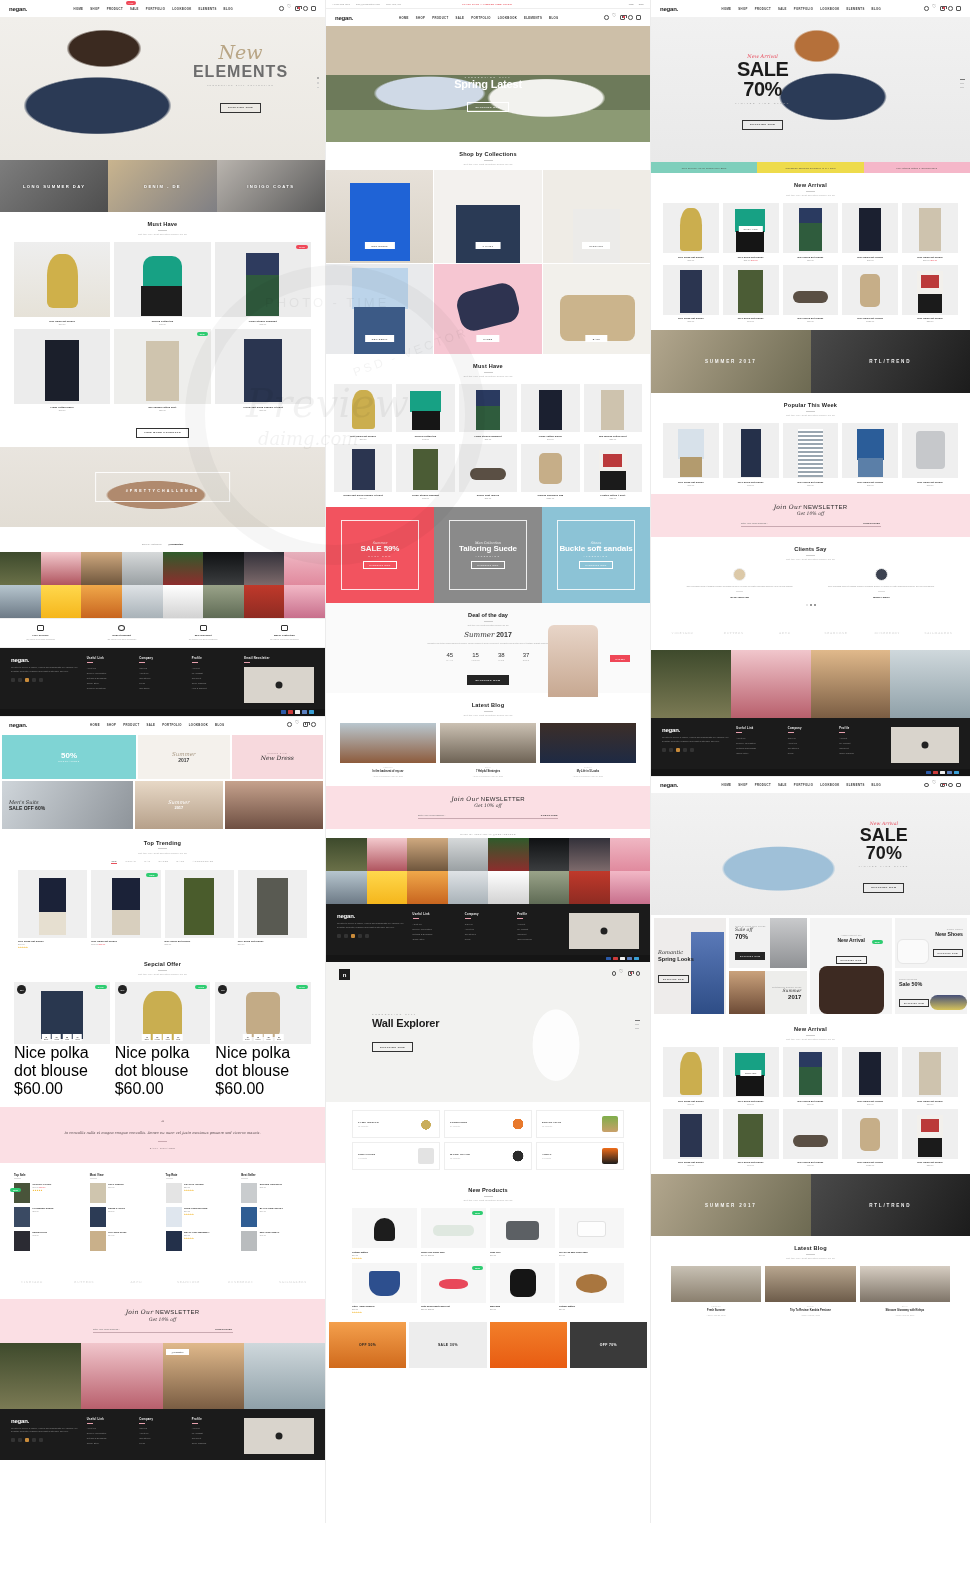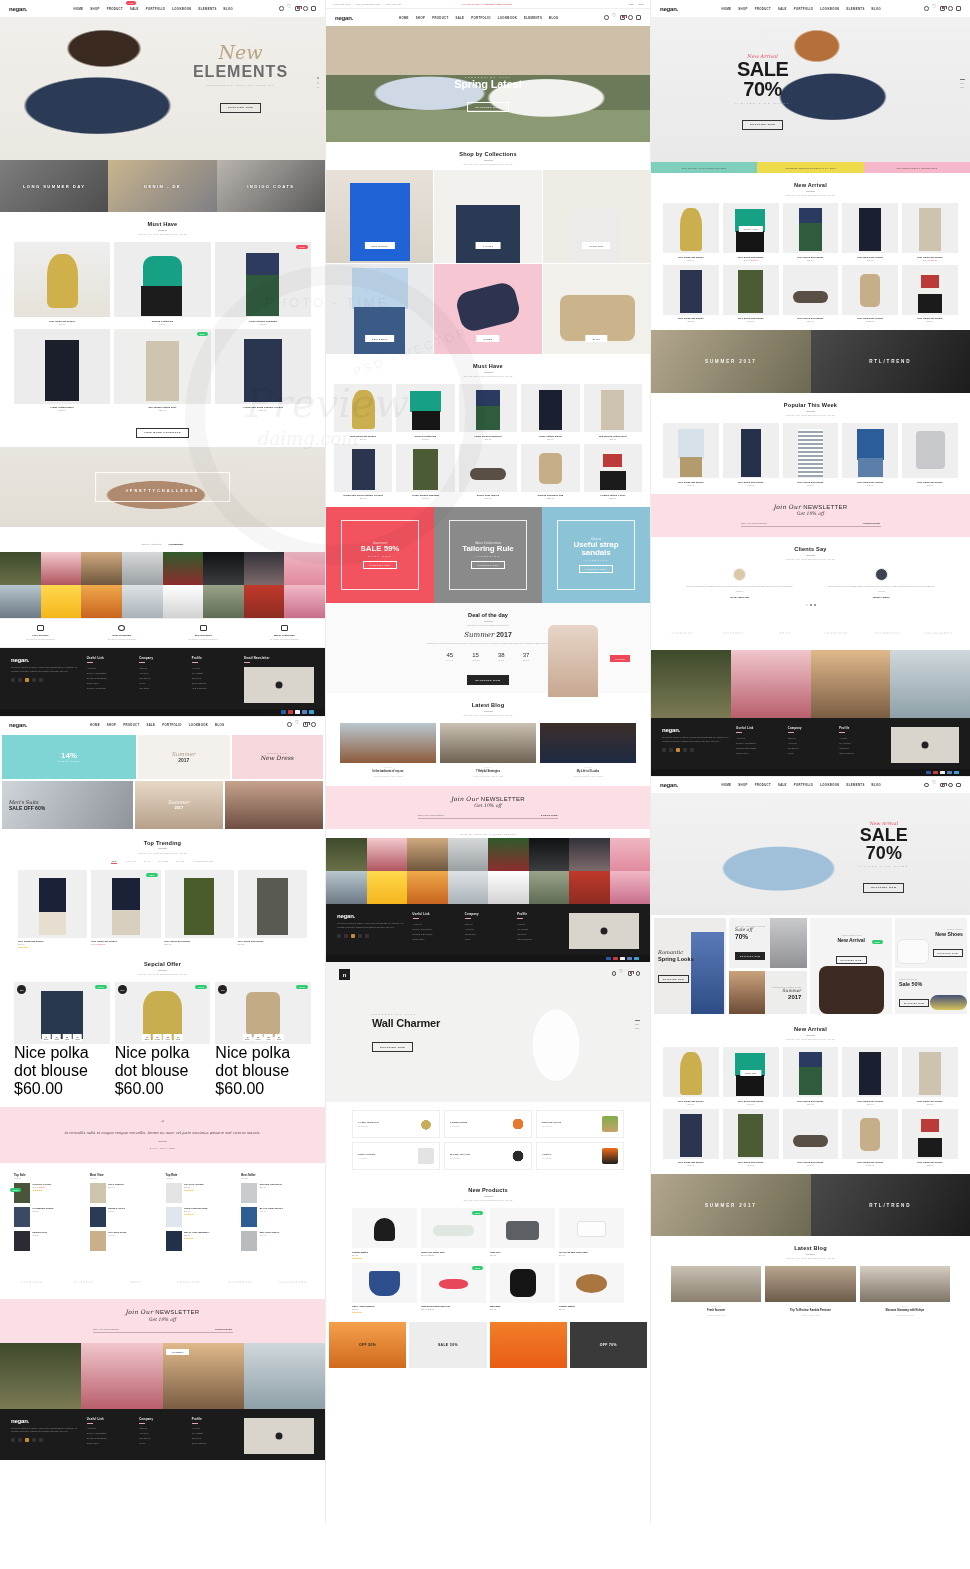--- a/index.html
+++ b/index.html
@@ -487,21 +487,21 @@
         <span class="ic"></span>
         <span class="ic heart"></span>
         <span class="ic sq bag"></span>
         <span class="ic"></span>
       </div>
     </div>
 
     <div style="display:grid;grid-template-columns:1.1fr .75fr .75fr;gap:2px;padding:2px;">
       <div style="height:44px;background:#7fd4d4;position:relative;display:flex;align-items:center;justify-content:center;">
         <div style="text-align:center;">
-            <div style="font-size:8px;font-weight:bold;color:#fff;">14%</div>
+            <div style="font-size:8px;font-weight:bold;color:#fff;">50%</div>
             <div style="font-size:2px;color:#fff;letter-spacing:.8px;">SUNGLASSES</div>
           </div>
       </div>
       <div style="height:44px;background:#f4f1ec;display:flex;align-items:center;justify-content:center;">
         <div style="text-align:center;">
             <div class="script" style="font-size:5.5px;color:#a99a85;">Summer</div>
             <div style="font-size:5px;font-weight:bold;color:#444;">2017</div>
           </div>
       </div>
       <div style="height:44px;background:#f7d9dd;display:flex;align-items:center;justify-content:center;">
@@ -1029,29 +1029,29 @@
         <div class="inner">
             <span class="pre">Summer</span>
             <span class="big">SALE 59%</span>
             <span class="sub">SHOP NOW</span>
             <span class="b">SHOPPING NOW</span>
           </div>
       </div>
       <div style="background:#8a8a8a;">
         <div class="inner">
             <span class="pre">Man Collection</span>
-            <span class="big">Tailoring Rule</span>
+            <span class="big">Tailoring Suede</span>
             <span class="sub">#TRENDING</span>
             <span class="b">SHOPPING NOW</span>
           </div>
       </div>
       <div style="background:#8cc3d6;">
         <div class="inner">
             <span class="pre">Shoes</span>
-            <span class="big">Useful strap sandals</span>
+            <span class="big">Buckle soft sandals</span>
             <span class="sub">#TRENDING</span>
             <span class="b">SHOPPING NOW</span>
           </div>
       </div>
     </div>
 
     <div class="deal">
       <h3 style="font-size:5.6px;color:#1c1c1c;">Deal of the day</h3>
       <div class="rule" style="width:9px;height:1px;background:#ccc;margin:2.5px auto;"></div>
       <p style="font-size:2.3px;color:#aaa;">Get the very best selection before we go</p>
@@ -1198,21 +1198,21 @@
       <div class="icons" style="position:absolute;right:10px;top:9px;">
         <span class="ic"></span>
         <span class="ic heart"></span>
         <span class="ic sq bag">
             <i class="badge-dot"></i>
           </span>
         <span class="ic"></span>
       </div>
       <div class="txt">
         <div class="pre2">PRESENTING 2017</div>
-        <h2>Wall Charmer</h2>
+        <h2>Wall Explorer</h2>
         <div style="margin-top:5px;"><span class="btn">SHOPPING NOW</span></div>
       </div>
       <div style="position:absolute;right:46px;top:10px;width:96px;height:118px;background:radial-gradient(ellipse at 50% 62%,#fdfdfd 0 34%,transparent 35%);"></div>
       <div style="position:absolute;right:10px;top:58px;display:flex;flex-direction:column;gap:3px;">
           <i style="width:5px;height:1px;background:#777;display:block;"></i>
           <i style="width:4px;height:1px;background:#ccc;display:block;"></i>
           <i style="width:4px;height:1px;background:#ccc;display:block;"></i>
         </div>
     </div>
 

